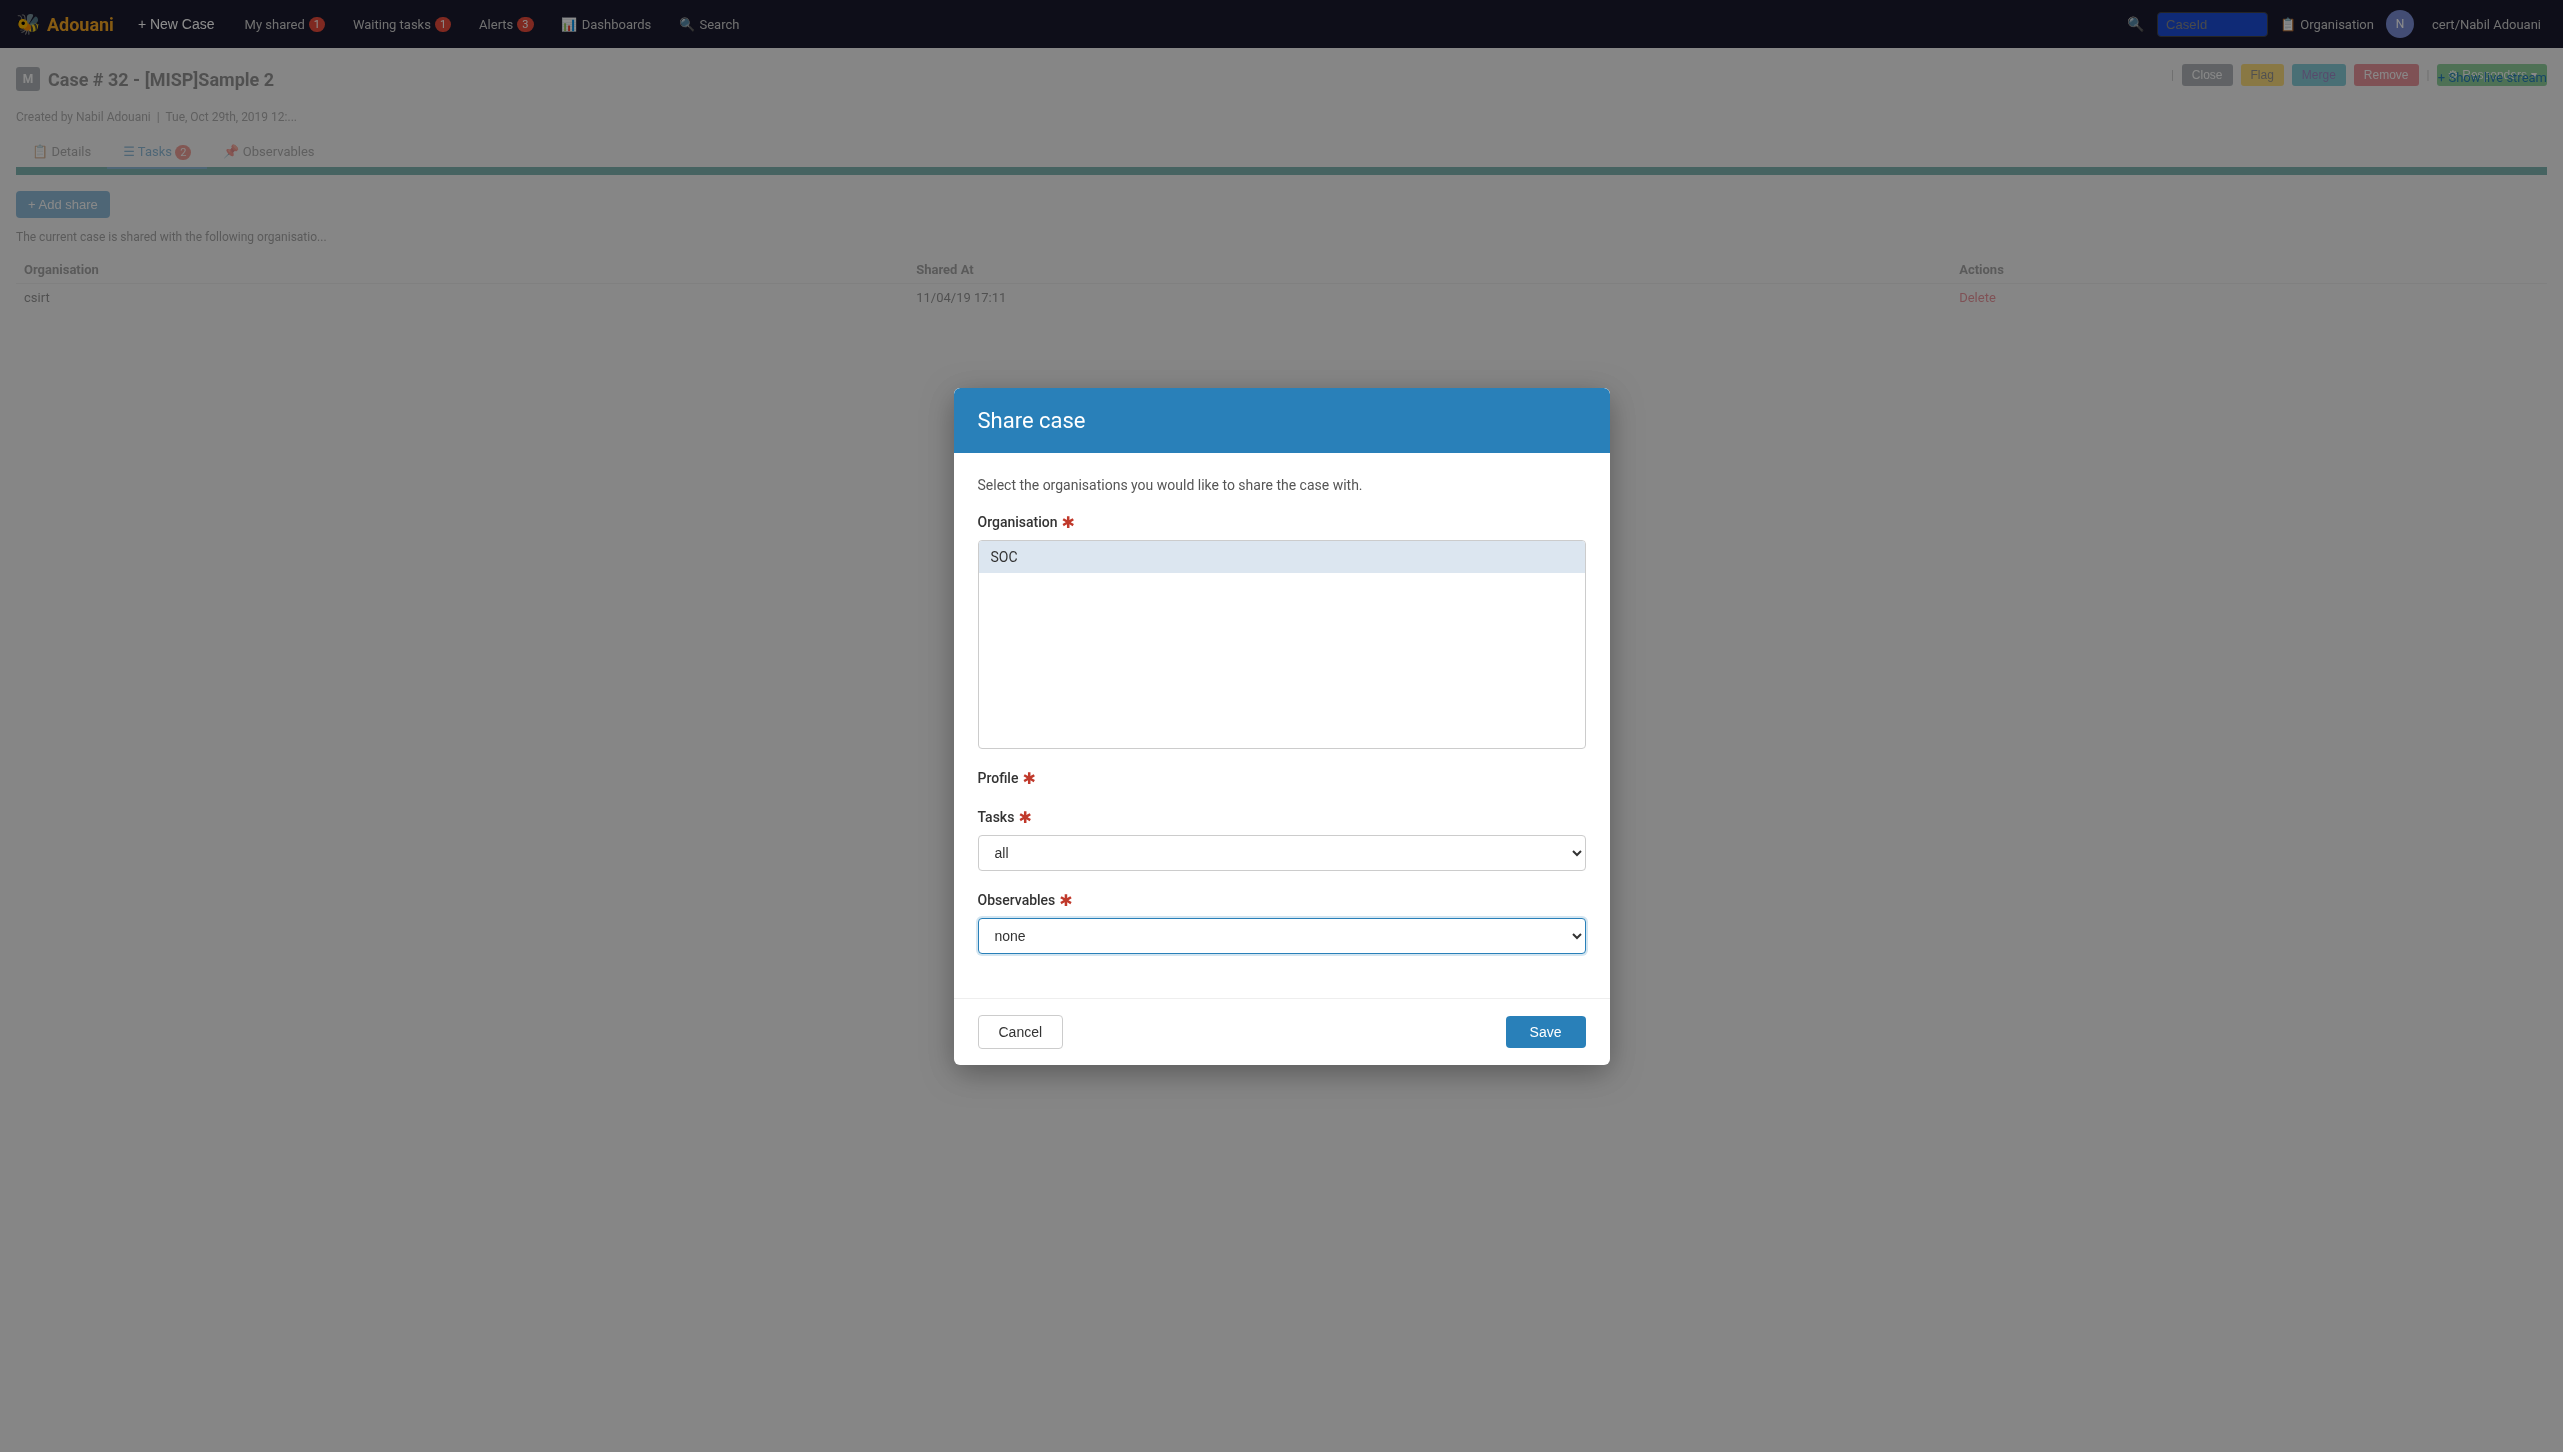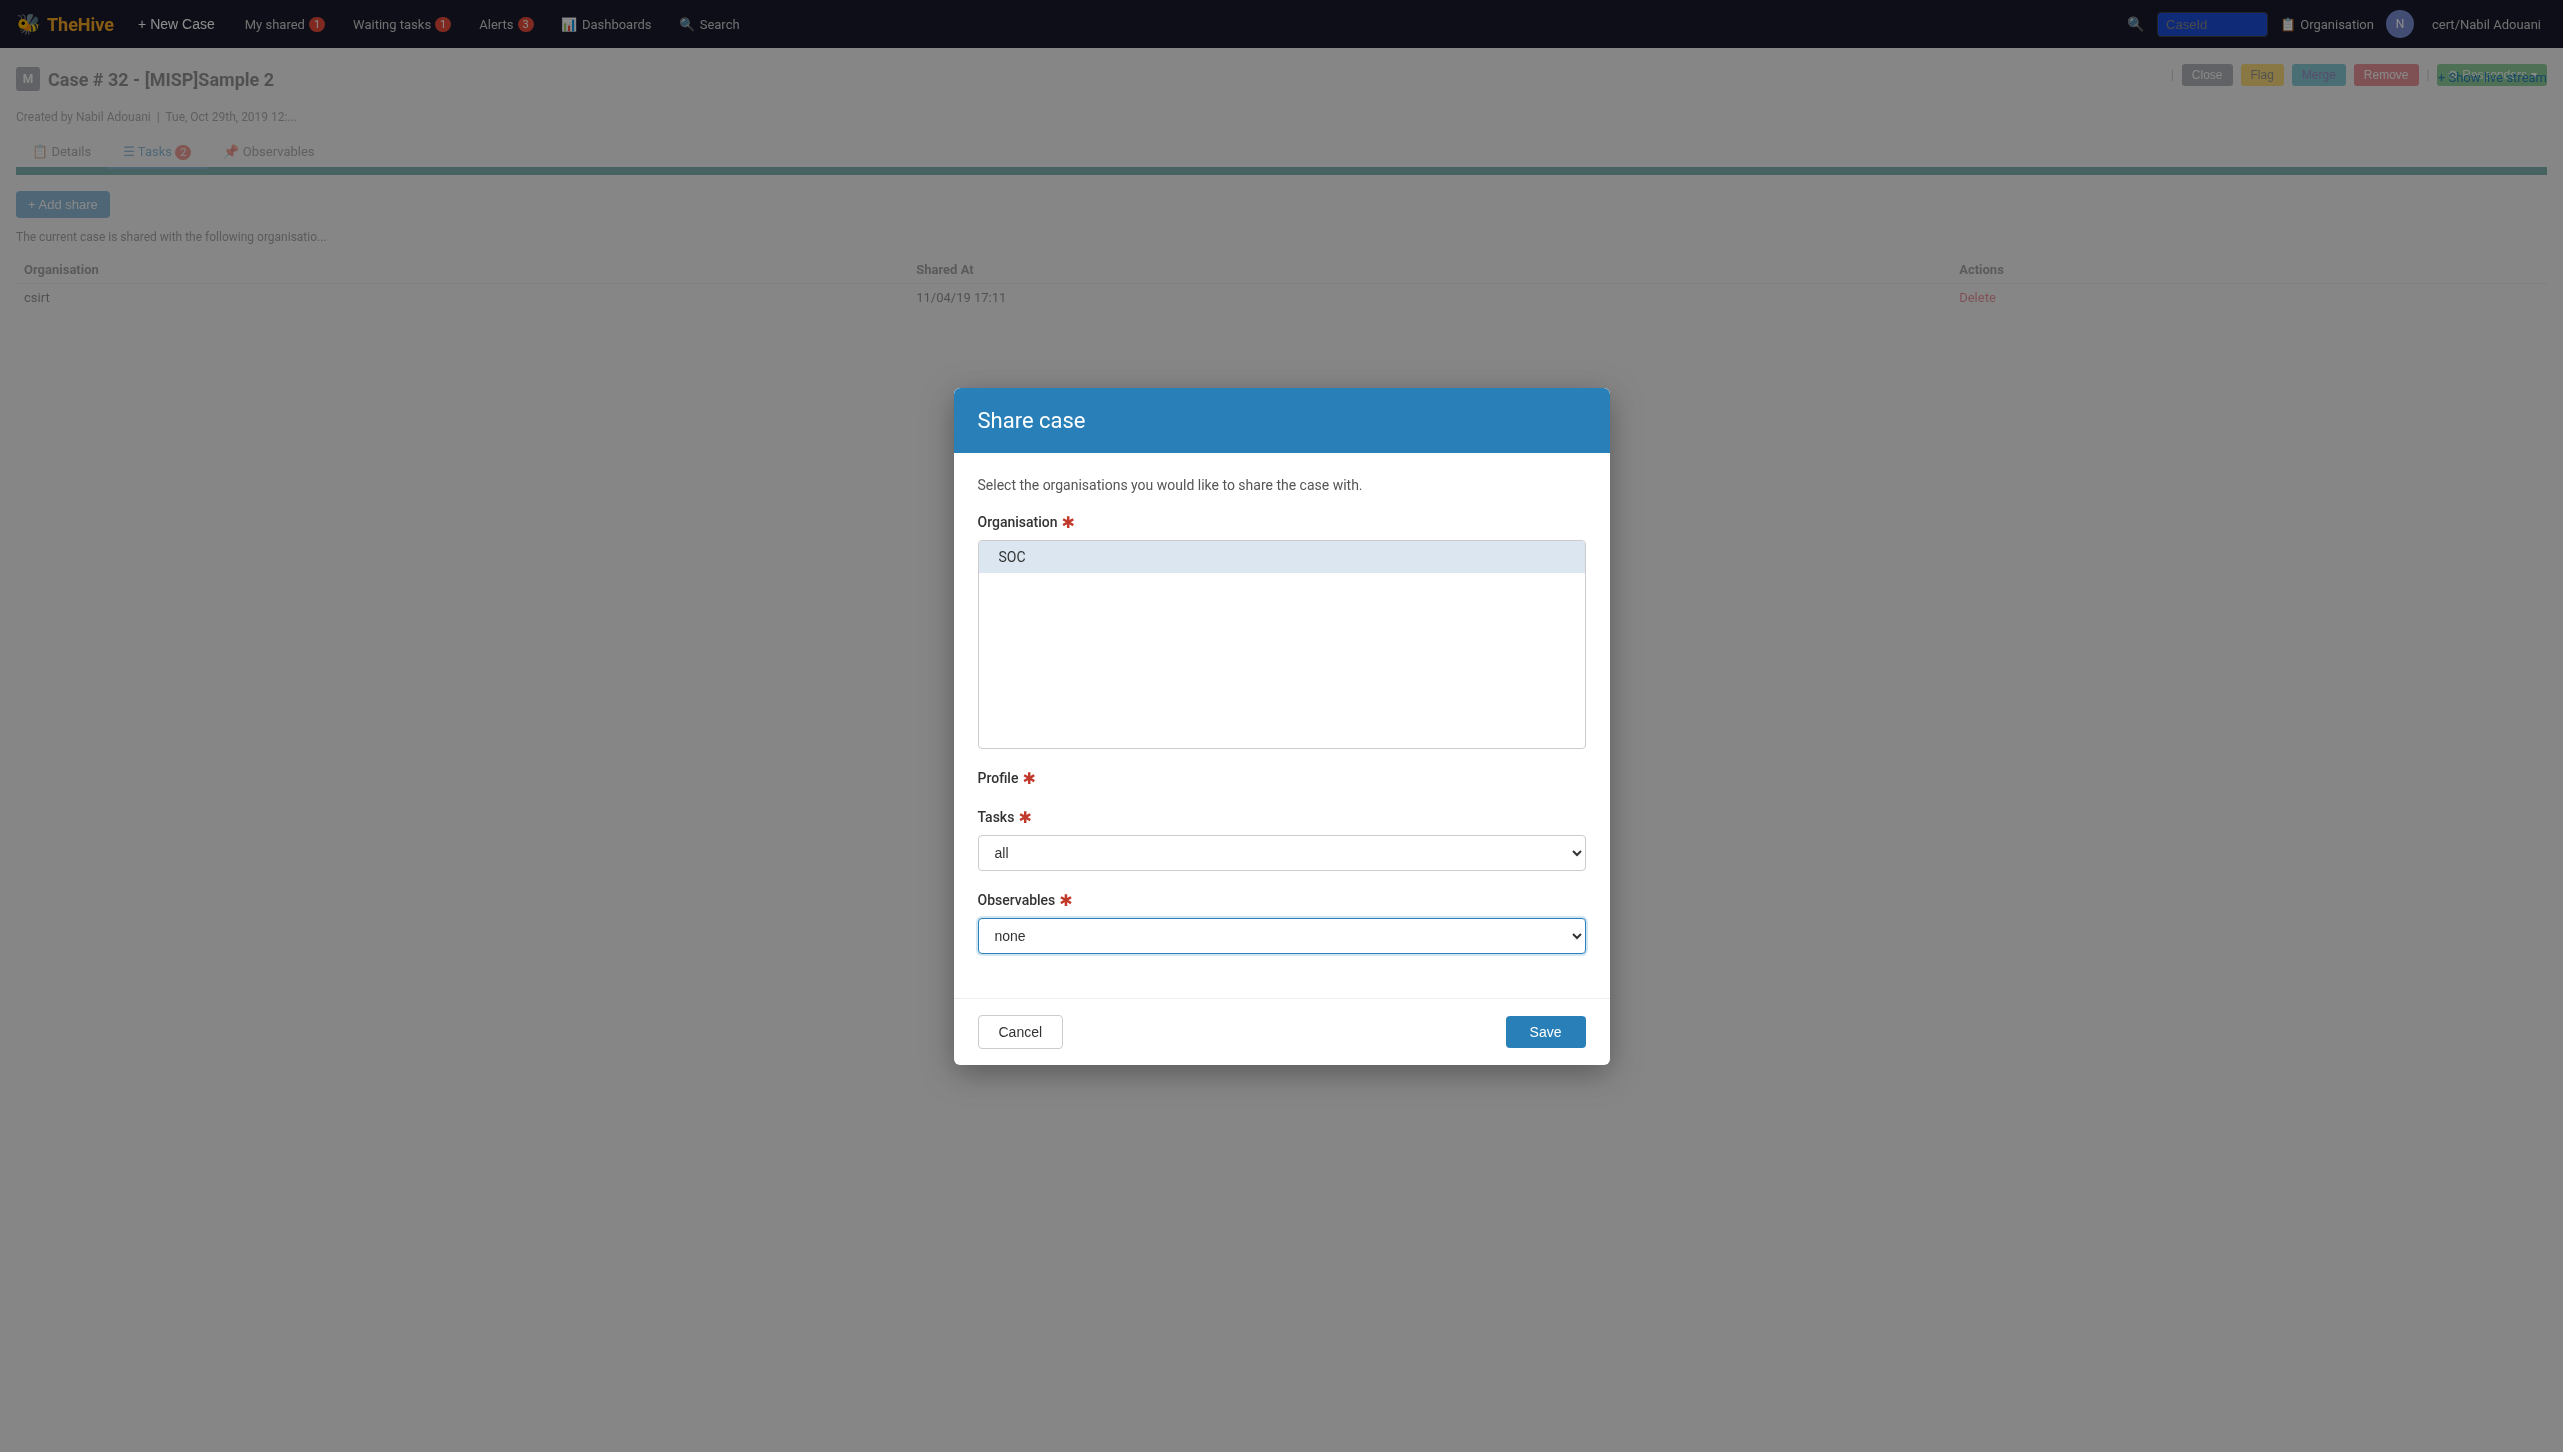--- a/index.html
+++ b/index.html
@@ -125,21 +125,21 @@
       font-size: 14px; font-weight: 500; color: #333; margin-bottom: 8px;
     }
     .required-star { color: #c0392b; font-size: 16px; }
 
     .org-listbox {
       border: 1px solid #ccc; border-radius: 4px;
       min-height: 209px; background: #fff;
       overflow-y: auto;
     }
     .org-option {
-      padding: 8px 20px; font-size: 14px; cursor: pointer;
+      padding: 8px 12px; font-size: 14px; cursor: pointer;
       background: #e8e8e8; color: #333;
     }
     .org-option.selected { background: #dce6f0; }
 
     .form-select {
       width: 100%; padding: 8px 12px;
       border: 1px solid #ccc; border-radius: 4px;
       font-size: 14px; color: #333; background: #fff;
       appearance: auto; cursor: pointer;
     }
@@ -163,21 +163,21 @@
       position: fixed; top: 70px; right: 16px; color: #2980b9; font-size: 13px; cursor: pointer;
       z-index: 3;
     }
   </style>
 </head>
 <body>
 
 <nav class="navbar">
   <div class="navbar-brand">
     <span class="bee-icon">🐝</span>
-    <span>TheHive</span>
+    <span>Adouani</span>
   </div>
 
   <button class="navbar-new-case">
     <span>+ New Case</span>
   </button>
 
   <div class="navbar-link">
     <span>My shared</span>
     <span class="badge">1</span>
   </div>

